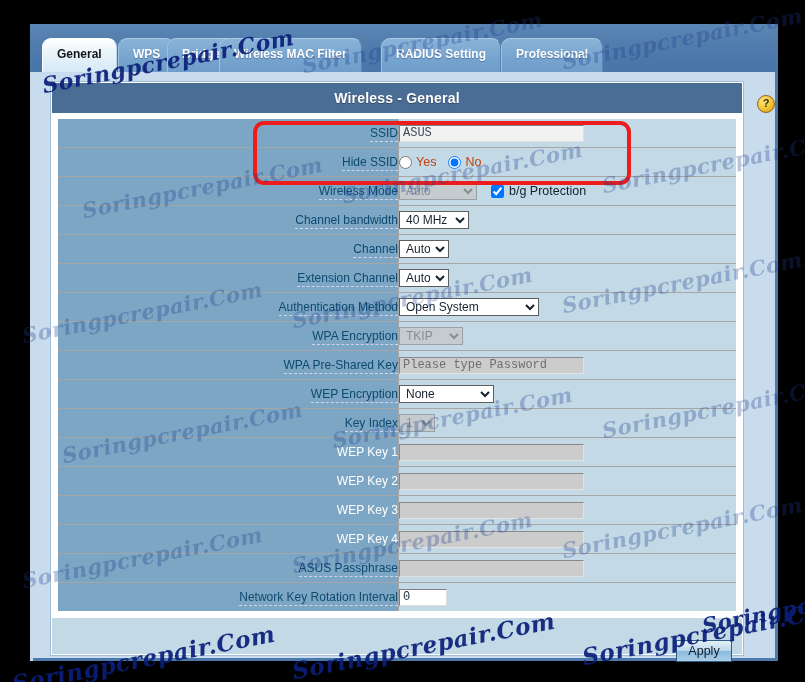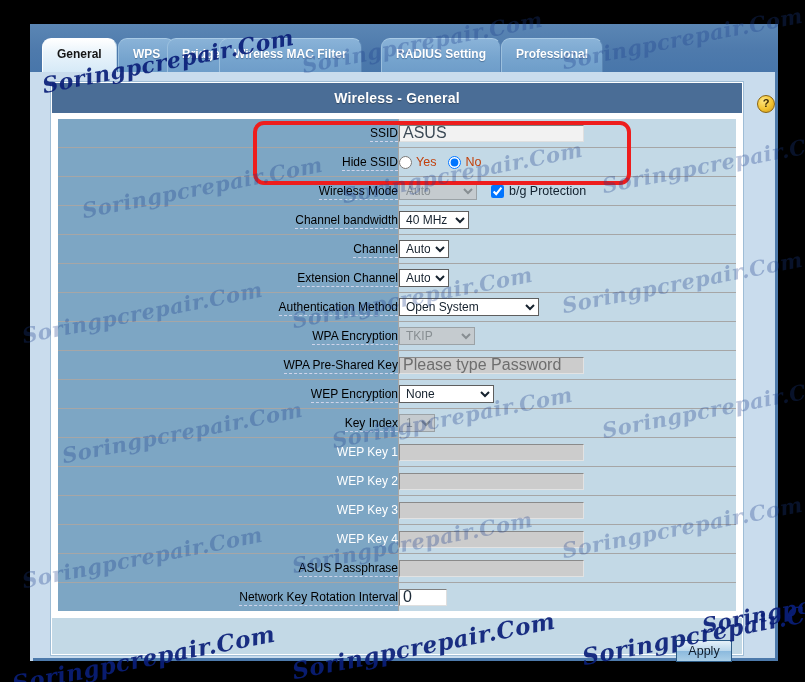--- a/index.html
+++ b/index.html
@@ -154,33 +154,33 @@
     font-size: 12px;
     height: 28px;
   }
   td.value-cell {
     background: #c3d9e6;
     padding-left: 6px;
     border-left: 1px solid #a6a6a6;
   }
 
   .lbl-link {
-    color: #000000;
+    color: #0c4a6e;
     border-bottom: 1px dashed #cfd4ea;
     padding-bottom: 1px;
     cursor: pointer;
   }
   .lbl-plain {
     color: #ffffff;
   }
 
   
   input.txt {
-    font-family: Liberation Sans, sans-serif;
-    font-size: 16px;
+    font-family: Liberation Mono, monospace;
+    font-size: 12px;
     height: 17px;
     box-sizing: border-box;
     padding: 1px 3px;
     border: 1px solid;
     border-color: #7f7f7f #dfdfdf #dfdfdf #7f7f7f;
     background: #f2f2f2;
     color: #3c4a56;
     outline: none;
   }
   input.txt.wide { width: 185px; }
@@ -203,21 +203,21 @@
   }
   select.sel.disabled {
     background: #c6c6c6;
     color: #6f6f6f;
     border: 1px solid #8b8b8b;
   }
   select.sel.w-auto   { width: 78px; }
   select.sel.w-bw     { width: 70px; }
   select.sel.w-ch     { width: 50px; }
   select.sel.w-auth   { width: 140px; }
-  select.sel.w-wpa    { width: 76px; }
+  select.sel.w-wpa    { width: 64px; }
   select.sel.w-wep    { width: 95px; }
   select.sel.w-key    { width: 36px; }
 
   .radio-row { display: flex; align-items: center; gap: 4px; }
   .radio-item { display: flex; align-items: center; gap: 3px; }
   .radio-item span {
     color: #c2410c;
     font-size: 12.5px;
   }
   input[type=radio], input[type=checkbox] {

